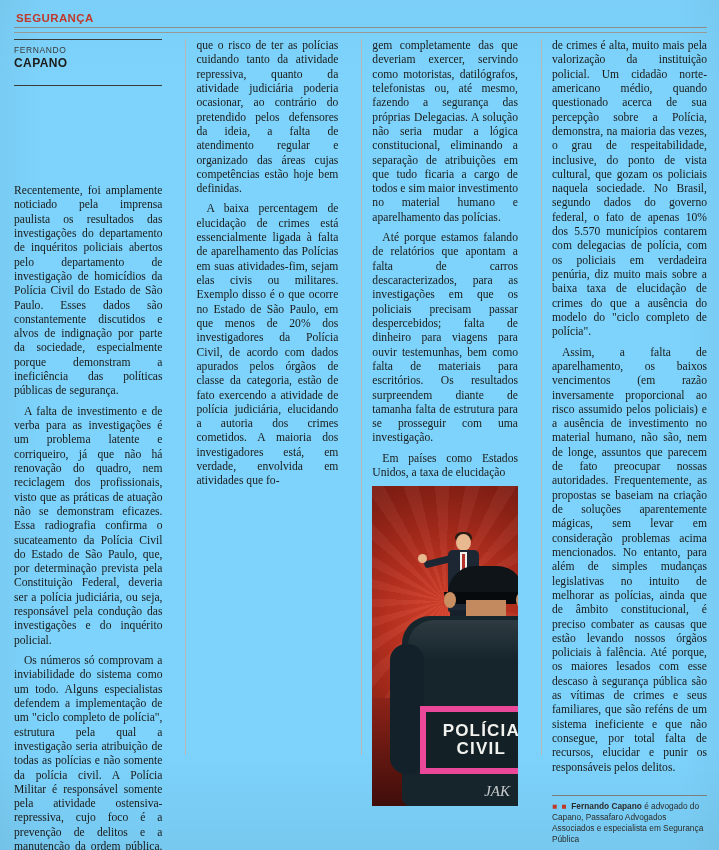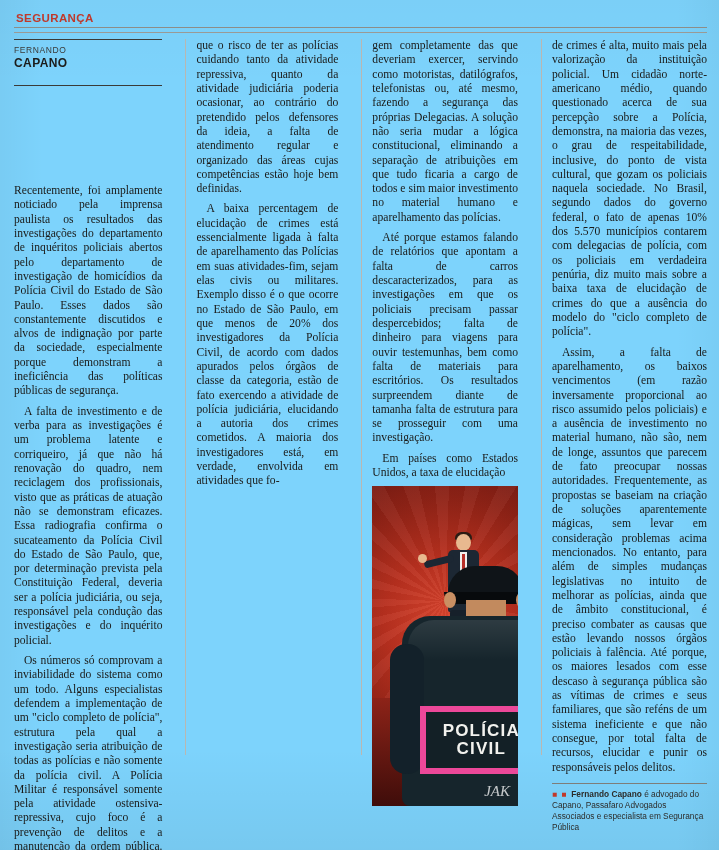--- a/index.html
+++ b/index.html
@@ -268,21 +268,21 @@
   .illo-signature {
     position: absolute;
     right: 8px; bottom: 6px;
     color: rgba(255,255,255,0.75);
     font-family: "Liberation Serif", serif;
     font-style: italic;
     font-size: 15px;
   }
 
   .footnote {
-    margin-top: 8px;
+    margin-top: 20px;
     border-top: 1px solid #7e7e79;
     padding-top: 5px;
     font-family: "Liberation Sans", sans-serif;
     font-size: 8.3px;
     line-height: 1.32;
     color: #2c2c2a;
     text-align: left;
   }
   .footnote b { font-weight: bold; }
   .fn-squares {

